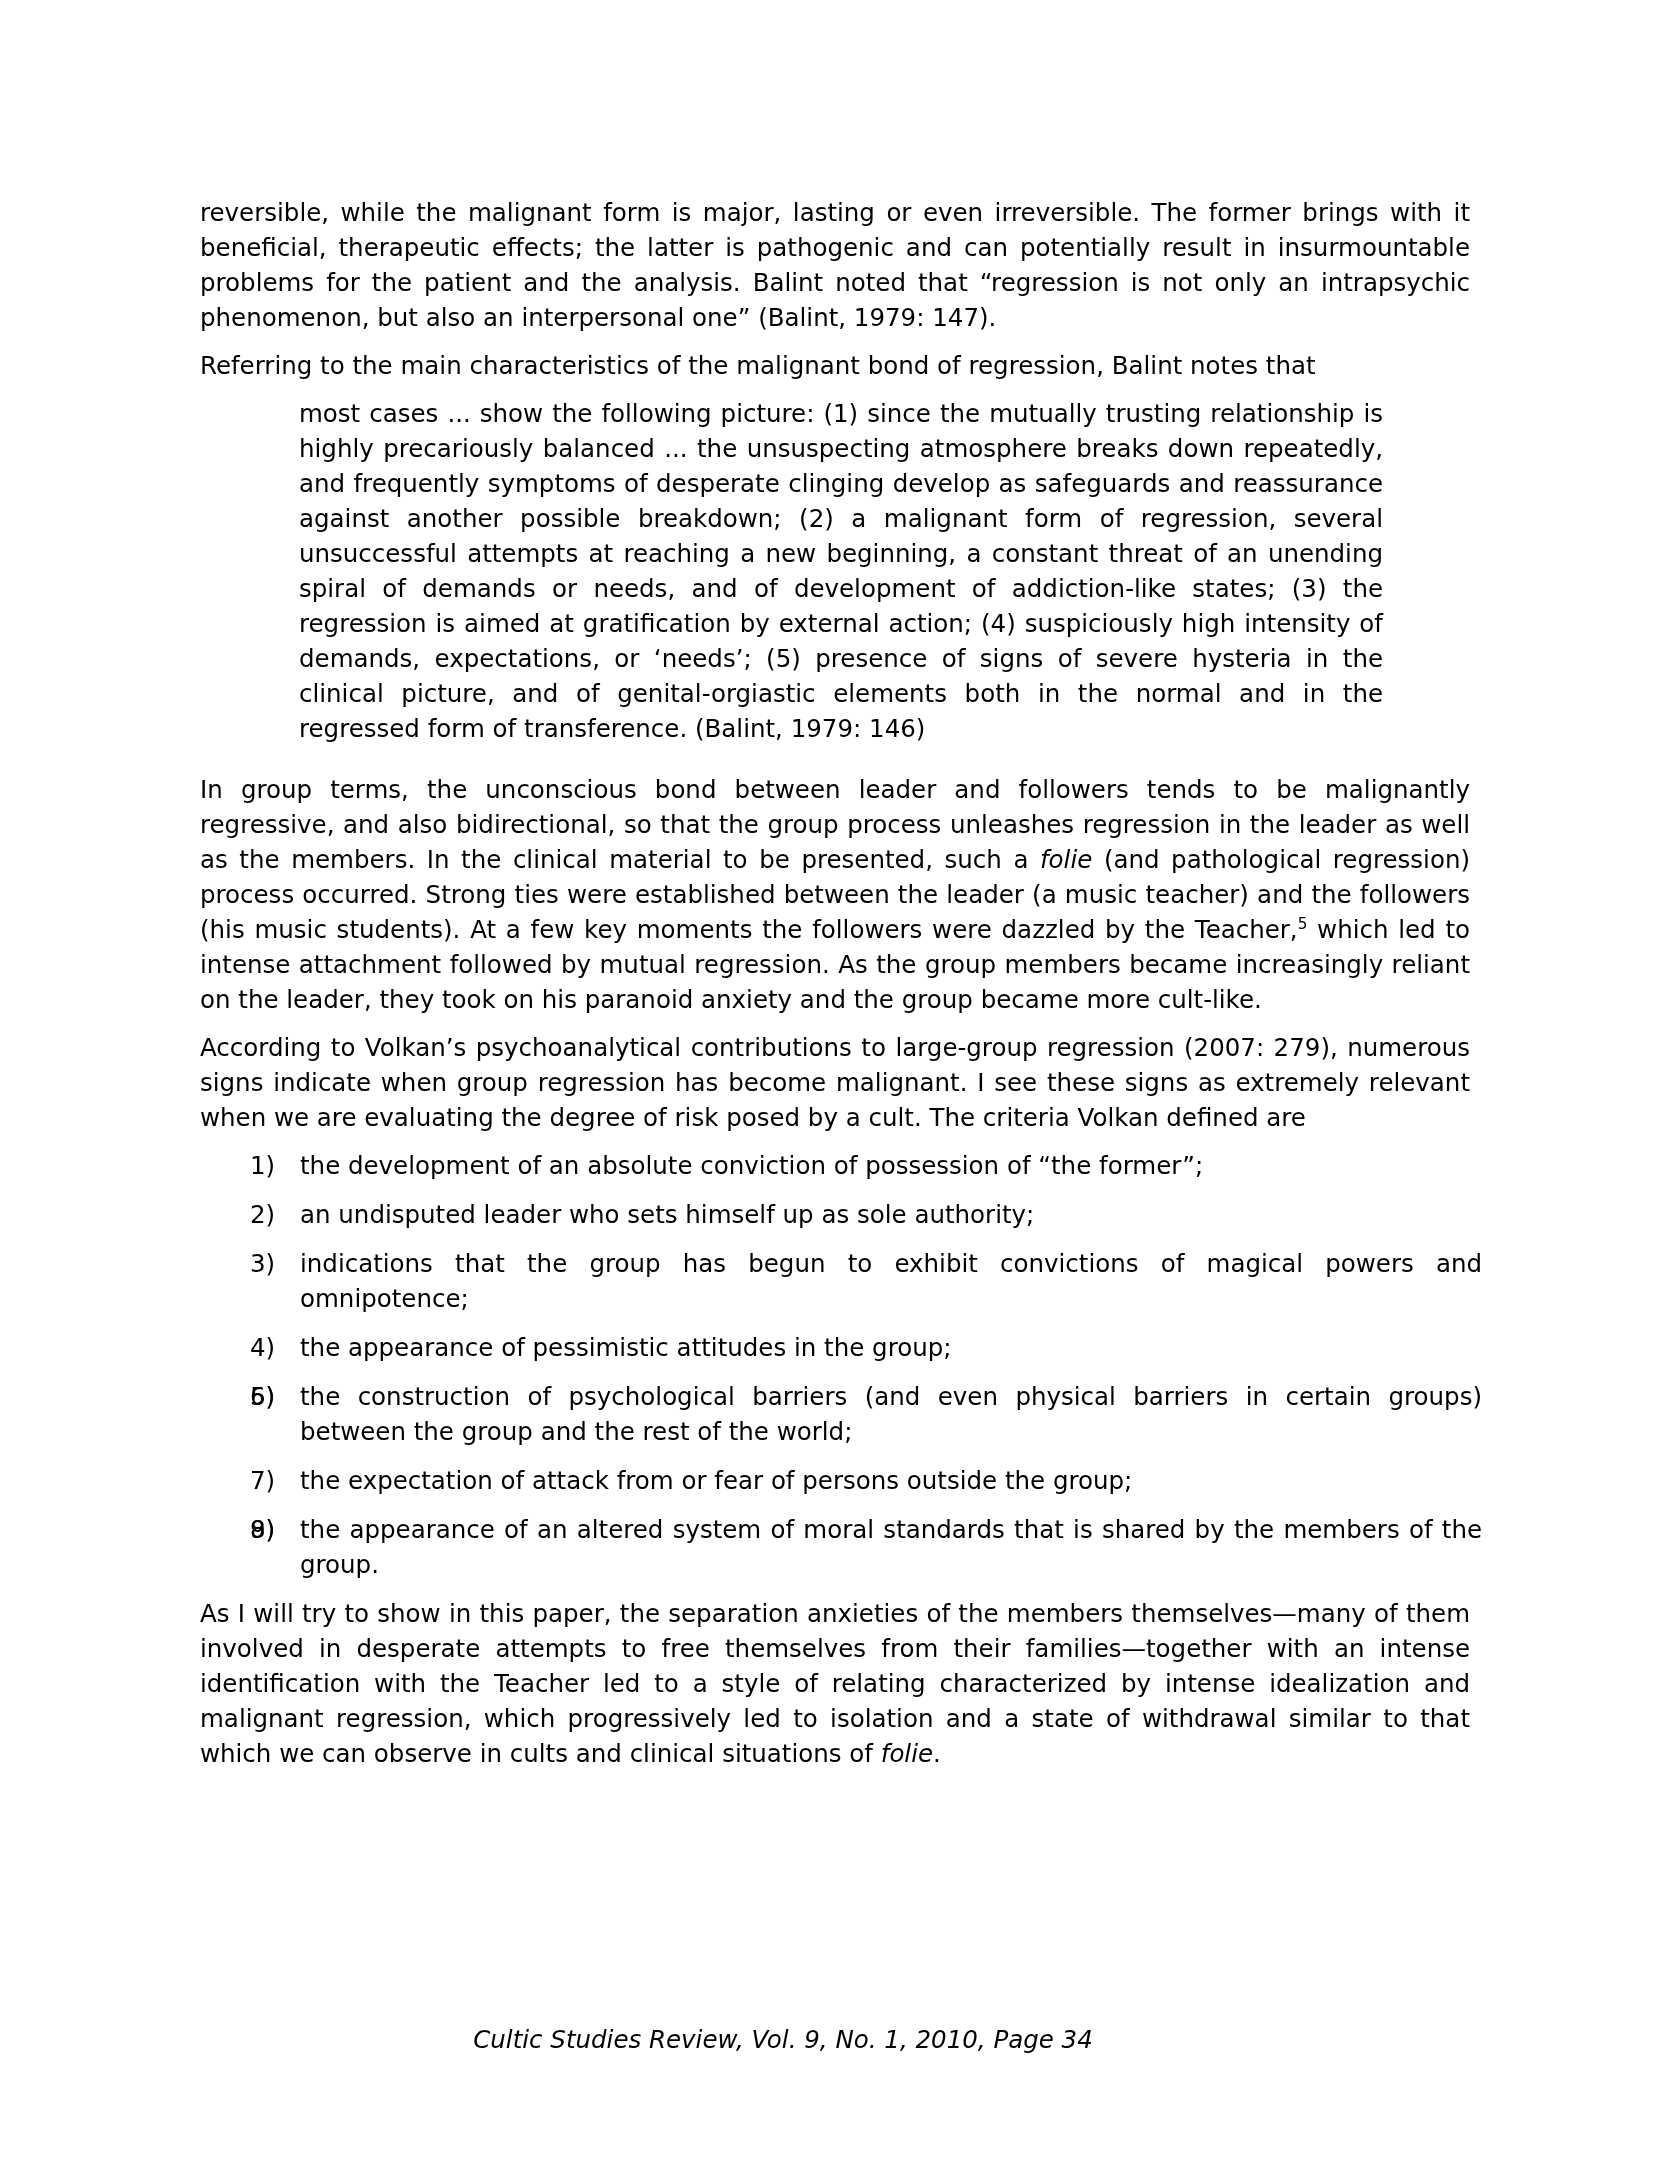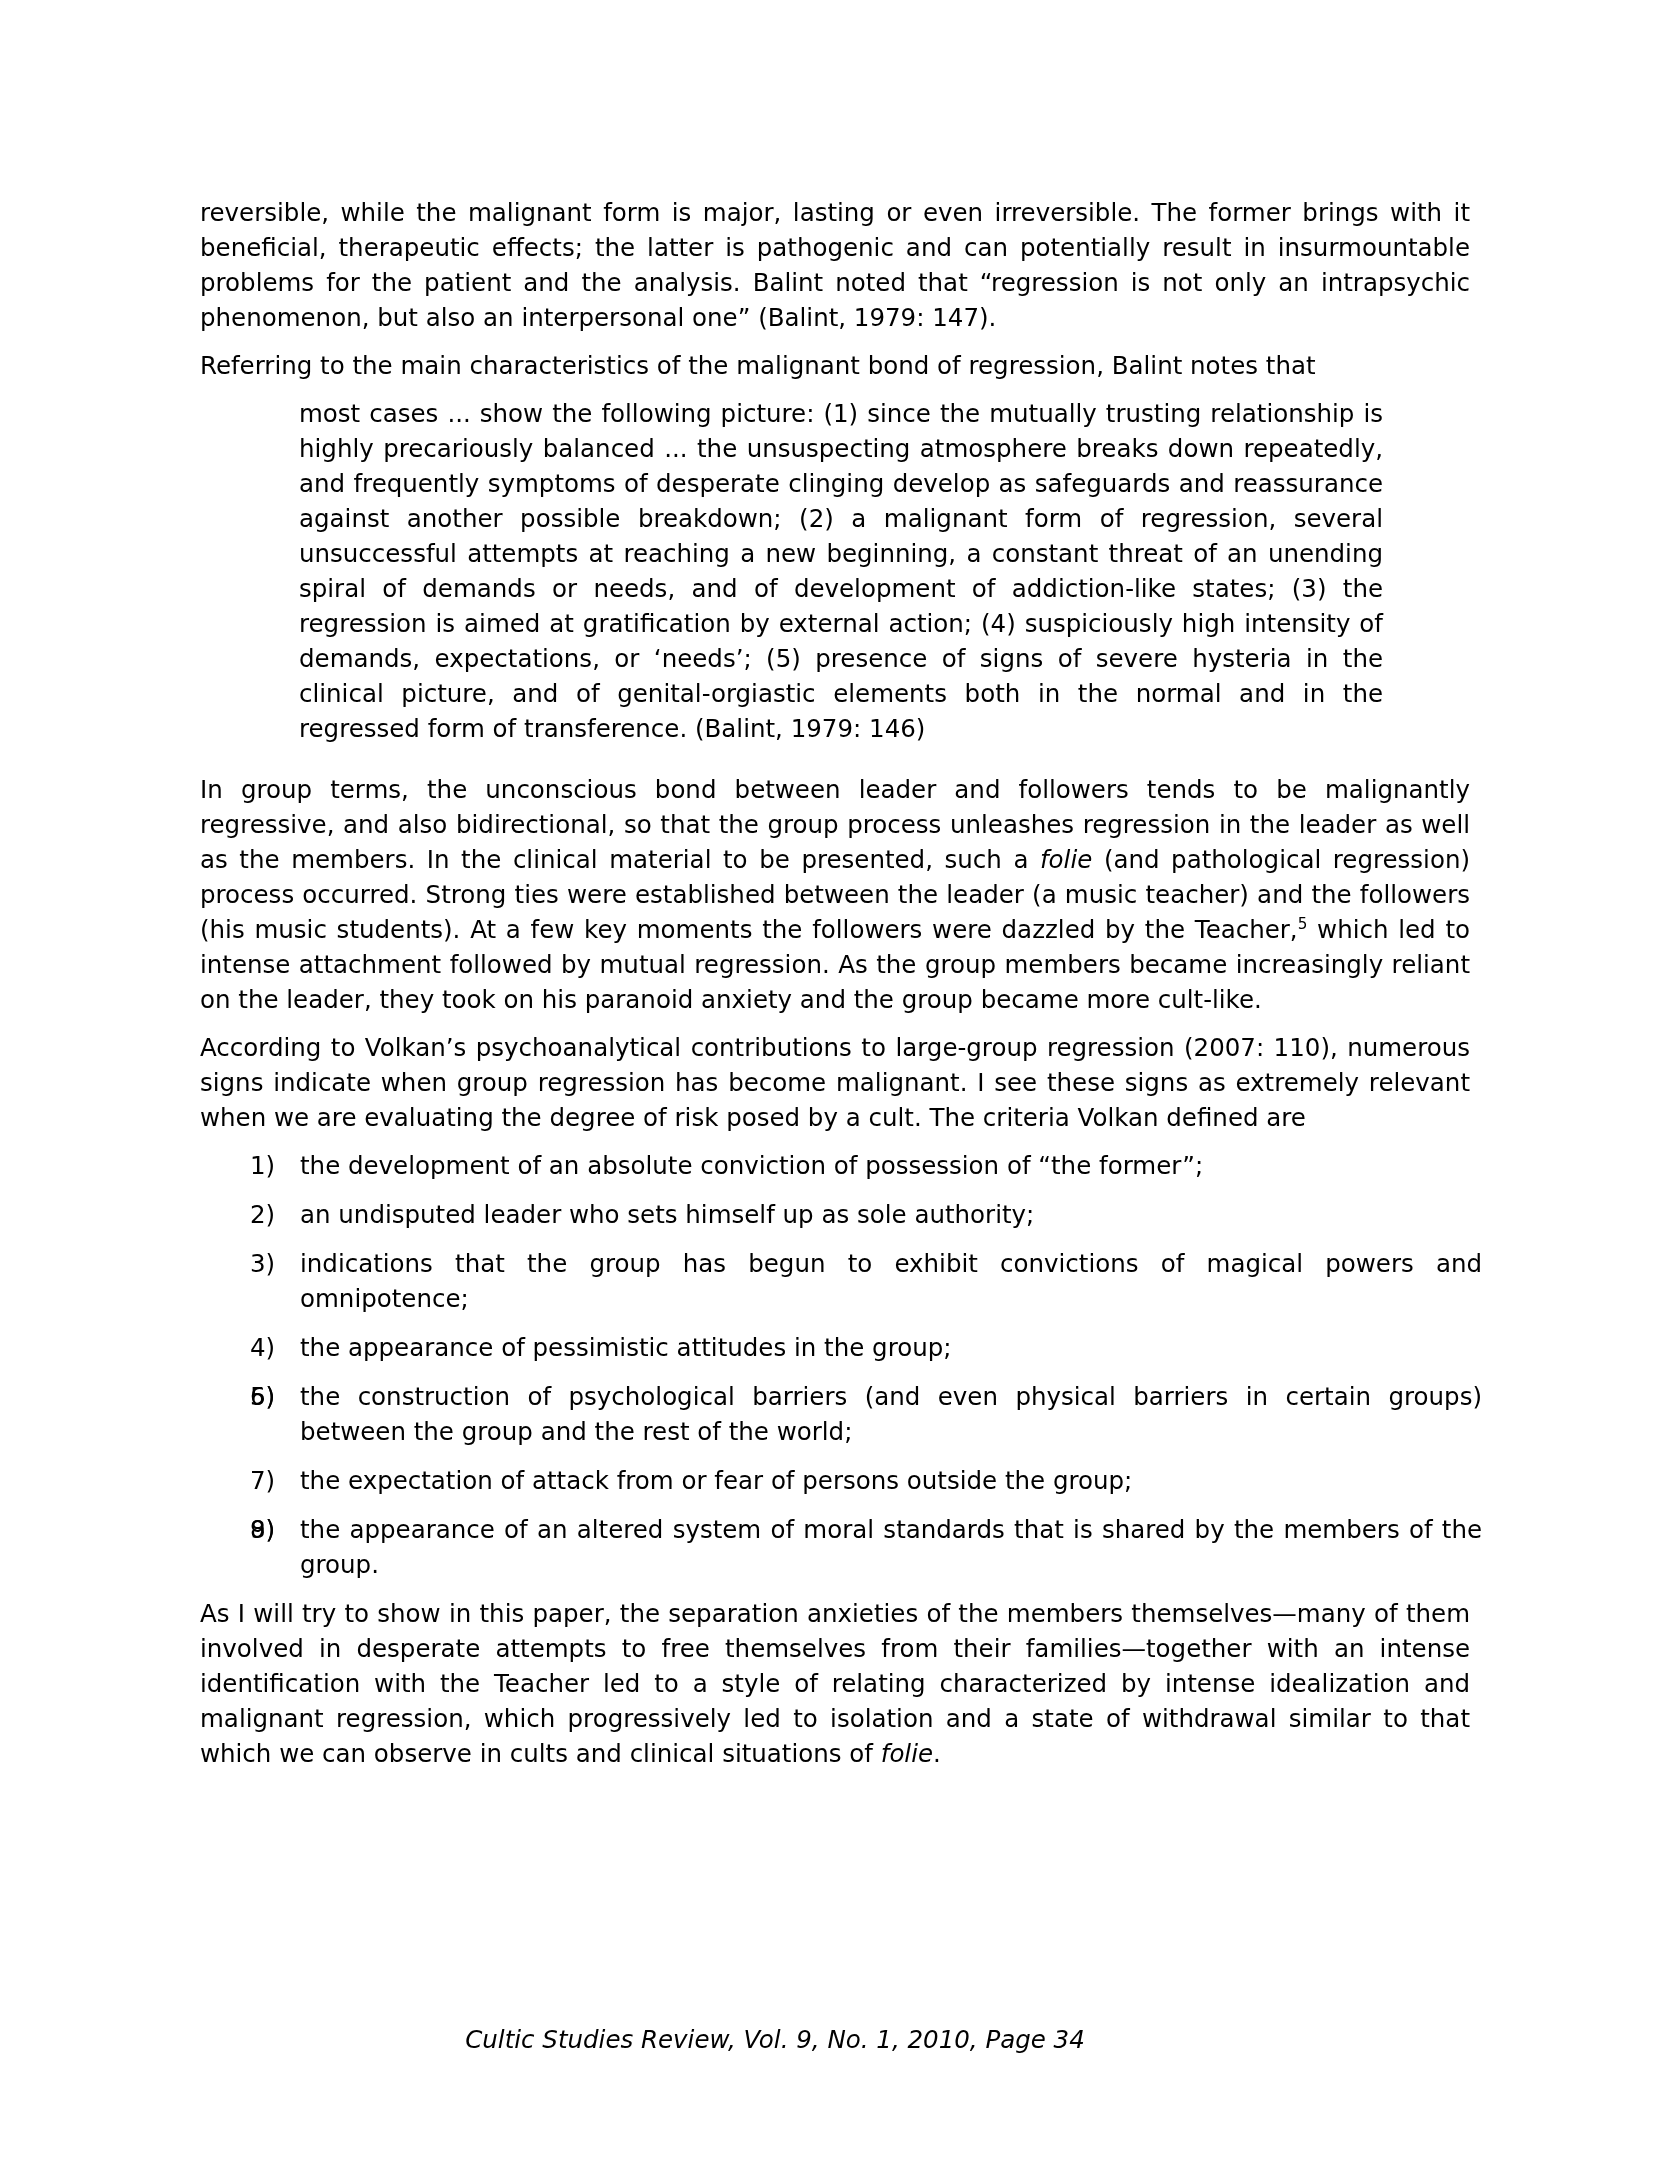--- a/index.html
+++ b/index.html
@@ -42,40 +42,40 @@
   }
   .it { font-style: italic; }
   .sup {
     vertical-align: super;
     font-size: 0.62em;
     line-height: 0;
   }
   .footer {
     position: absolute;
     top: 2022px;
-    left: 8px;
+    left: 16px;
     width: 1534px;
     text-align: center;
     font-style: italic;
   }
 </style>
 </head>
 <body>
 
 <div class="content">
 
   <p class="para"><span>reversible, while the malignant form is major, lasting or even irreversible. The former brings with it beneficial, therapeutic effects; the latter is pathogenic and can potentially result in insurmountable problems for the patient and the analysis. Balint noted that “regression is not only an intrapsychic phenomenon, but also an interpersonal one” (Balint, 1979: 147).</span></p>
 
   <p class="para"><span>Referring to the main characteristics of the malignant bond of regression, Balint notes that</span></p>
 
   <blockquote class="quote"><span>most cases ... show the following picture: (1) since the mutually trusting relationship is highly precariously balanced ... the unsuspecting atmosphere breaks down repeatedly, and frequently symptoms of desperate clinging develop as safeguards and reassurance against another possible breakdown; (2) a malignant form of regression, several unsuccessful attempts at reaching a new beginning, a constant threat of an unending spiral of demands or needs, and of development of addiction-like states; (3) the regression is aimed at gratification by external action; (4) suspiciously high intensity of demands, expectations, or ‘needs’; (5) presence of signs of severe hysteria in the clinical picture, and of genital-orgiastic elements both in the normal and in the regressed form of transference. (Balint, 1979: 146)</span></blockquote>
 
   <p class="para"><span>In group terms, the unconscious bond between leader and followers tends to be malignantly regressive, and also bidirectional, so that the group process unleashes regression in the leader as well as the members. In the clinical material to be presented, such a </span><span class="it">folie</span><span> (and pathological regression) process occurred. Strong ties were established between the leader (a music teacher) and the followers (his music students). At a few key moments the followers were dazzled by the Teacher,</span><span class="sup">5</span><span> which led to intense attachment followed by mutual regression. As the group members became increasingly reliant on the leader, they took on his paranoid anxiety and the group became more cult-like.</span></p>
 
-  <p class="para"><span>According to Volkan’s psychoanalytical contributions to large-group regression (2007: 110), numerous signs indicate when group regression has become malignant. I see these signs as extremely relevant when we are evaluating the degree of risk posed by a cult. The criteria Volkan defined are</span></p>
+  <p class="para"><span>According to Volkan’s psychoanalytical contributions to large-group regression (2007: 279), numerous signs indicate when group regression has become malignant. I see these signs as extremely relevant when we are evaluating the degree of risk posed by a cult. The criteria Volkan defined are</span></p>
 
   <div class="list">
     <div class="list-item">
       <span class="list-num">1)</span>
       <span class="list-text"><span>the development of an absolute conviction of possession of “the former”;</span></span>
     </div>
     <div class="list-item">
       <span class="list-num">2)</span>
       <span class="list-text"><span>an undisputed leader who sets himself up as sole authority;</span></span>
     </div>

